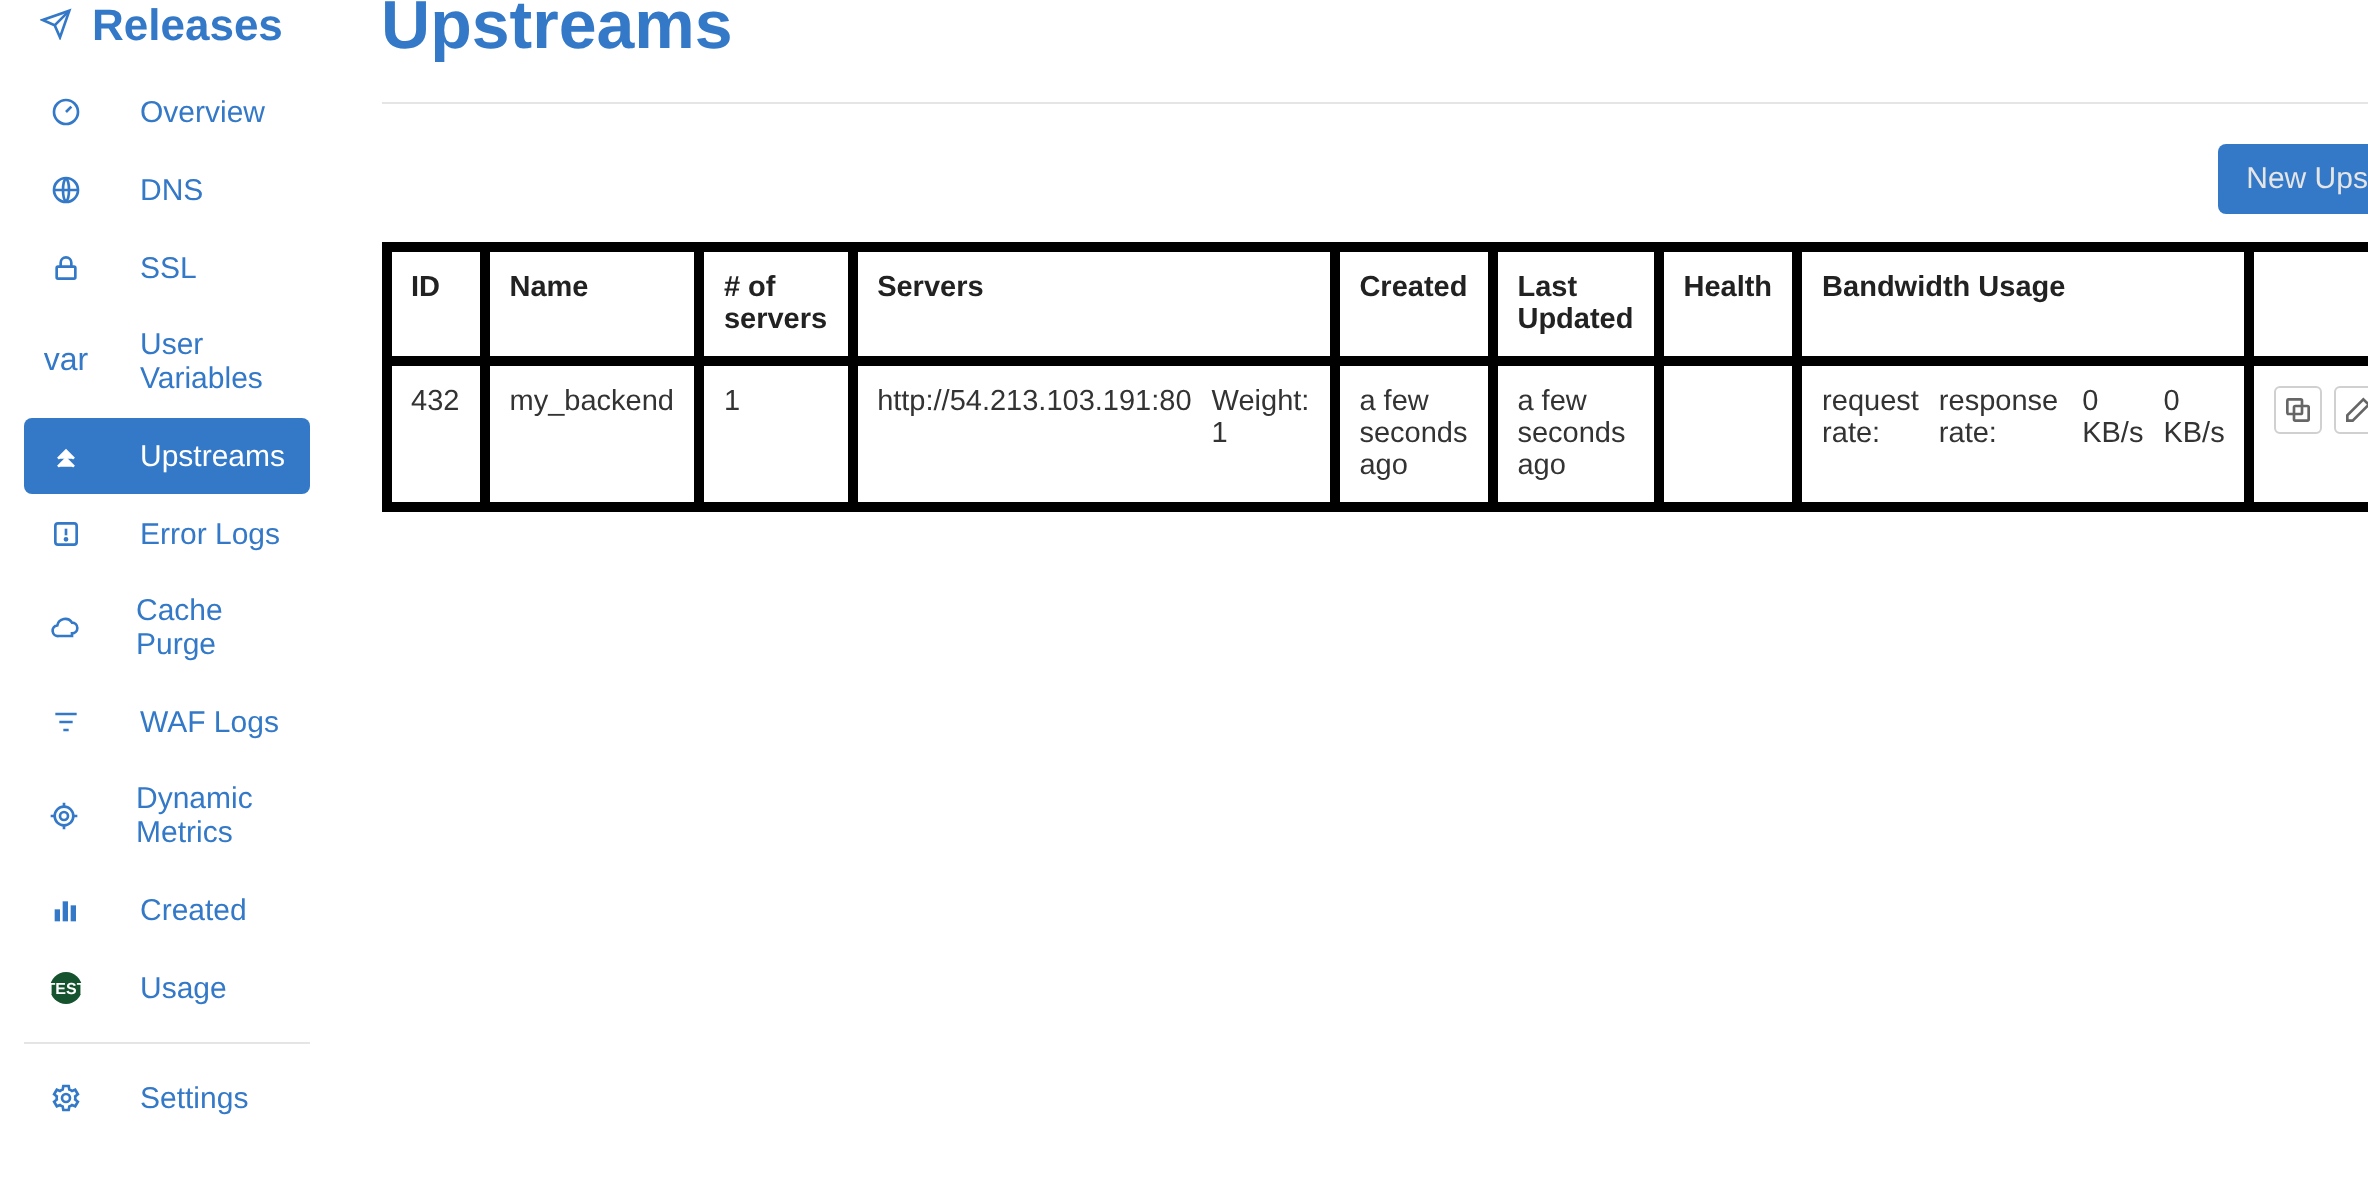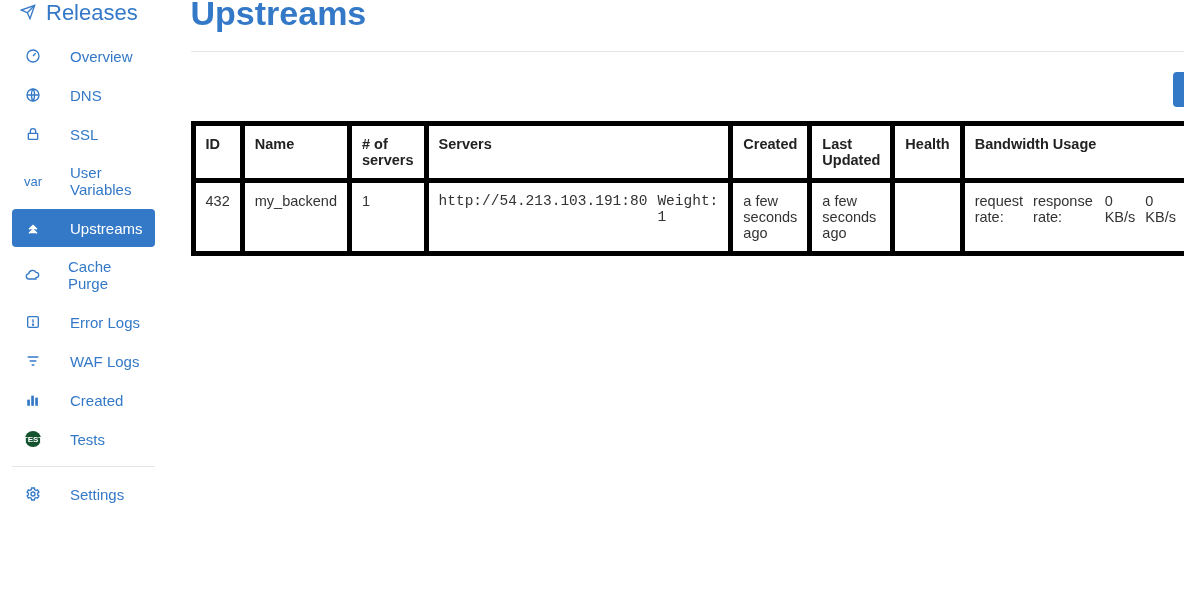--- a/index.html
+++ b/index.html
@@ -1,38 +1,38 @@
 <!DOCTYPE html>
 <html><head>
 <meta charset="utf-8">
 <style>
 * { box-sizing: border-box; margin: 0; padding: 0; }
 body { font-family: -apple-system, BlinkMacSystemFont, "Segoe UI", Helvetica, Arial, sans-serif; color: #333; background: #fff; }
 .app { display: flex; width: 1184px; height: 596px; overflow: hidden; }
 .sidebar { width: 222px; padding: 0 12px 0 12px; border-right: 0; }
-.sidebar-heading { display:flex; align-items:center; gap:10px; padding:0 8px 10px 8px; color:#3479c7; font-size:22px; font-weight:400; }
+.sidebar-heading { display:flex; align-items:center; gap:10px; padding:0 8px 10px 8px; color:#3479c7; font-size:22px; font-weight:700; }
 .sidebar-items { list-style: none; }
 .sidebar-item { position: relative; display:flex; align-items:center; gap:28px; padding:10px 12px; margin:1px 0; color:#3479c7; font-size:15px; border-radius:4px; cursor:pointer; }
 .sidebar-item.active { background:#3479c7; color:#fff; }
 .sidebar-item .picon { width:18px; height:18px; display:inline-flex; align-items:center; justify-content:center; }
 .sidebar hr { border:0; border-top:1px solid #e5e5e5; margin:8px 0; }
 .circle-annot { position:absolute; left:-6px; top:-8px; width:225px; height:48px; border:3px solid #d33; border-radius:50%/50%; pointer-events:none; }
 
 .main { flex:1; padding:0 16px 0 24px; position:relative; }
 .page-title { color:#3479c7; font-size:34px; font-weight:700; margin-top:-6px; }
 .title-row { display:flex; align-items:flex-start; justify-content:space-between; border-bottom:1px solid #e5e5e5; padding-bottom:18px; }
 .refresh-btn { border:1px solid #d0d0d0; background:#fff; width:30px; height:26px; border-radius:3px; display:flex; align-items:center; justify-content:center; cursor:pointer; color:#666; }
 
 .action-row { display:flex; justify-content:flex-end; margin:20px 0 14px; }
 .primary-btn { background:#3479c7; color:#e5e5e5; border:0; padding:9px 14px; border-radius:4px; font-size:15px; cursor:pointer; }
 
 table { width:100%; border-collapse:collapse; border:1px solid #ddd; }
 th, td { border:5px solid #000000; padding:10px 10px; text-align:left; vertical-align:top; font-size:14.5px; }
 th { font-weight:700; color:#222; background:#fff; }
-.servers-cell { display:flex; gap:10px;font-family:Liberation Mono, monospace; }
+.servers-cell { display:flex; gap:10px; }
 .bw-cell { display:flex; gap:12px; }
 .bw-labels, .bw-vals { display:flex; gap:10px; }
 .actions-cell { display:flex; gap:6px; justify-content:flex-end; }
 .icon-btn { width:24px; height:24px; border:1px solid #d0d0d0; background:#fff; border-radius:3px; display:flex; align-items:center; justify-content:center; cursor:pointer; color:#666; }
 .icon-btn.danger { background:#d9534f; border-color:#d9534f; color:#fff; }
 
 
 .picon svg, .icon-btn svg, .refresh-btn svg, .sidebar-heading svg { width:16px; height:16px; }
 .sidebar-item.active .picon svg { stroke:#fff; fill:#fff; }
 .picon svg { stroke:#3479c7; }
@@ -72,73 +72,83 @@
       <li class="sidebar-item">
         <span class="picon">
             <svg viewBox="0 0 24 24" fill="none" stroke="currentColor" stroke-width="2">
               <rect x="5" y="11" width="14" height="9" rx="1"></rect>
               <path d="M8 11V8a4 4 0 0 1 8 0v3"></path>
             </svg>
           </span>
         <span>SSL</span>
       </li>
       <li class="sidebar-item">
-        <span class="picon" style="font-size:13px; color:#3479c7;">var</span>
+        <span class="picon" style="font-size:16px; color:#3479c7;">var</span>
         <span>User Variables</span>
       </li>
       <li class="sidebar-item active">
         <span class="picon">
             <svg viewBox="0 0 24 24" fill="none" stroke="currentColor" stroke-width="2">
               <path d="M6 14l6-6 6 6"></path>
               <path d="M6 20l6-6 6 6"></path>
             </svg>
           </span>
         <span>Upstreams</span>
-      </li>
-      <li class="sidebar-item">
-        <span class="picon">
-            <svg viewBox="0 0 24 24" fill="none" stroke="currentColor" stroke-width="2">
-              <path d="M18 16a4 4 0 0 0 0-8 6 6 0 0 0-11 2 4 4 0 0 0 1 8h10z"></path>
-            </svg>
-          </span>
-        <span>Cache Purge</span>
       </li>
       <li class="sidebar-item">
         <span class="picon">
             <svg viewBox="0 0 24 24" fill="none" stroke="currentColor" stroke-width="2">
               <rect x="4" y="4" width="16" height="16" rx="2"></rect>
               <path d="M12 8v5"></path>
               <circle cx="12" cy="16" r="0.8" fill="currentColor"></circle>
             </svg>
           </span>
         <span>Error Logs</span>
       </li>
       <li class="sidebar-item">
         <span class="picon">
             <svg viewBox="0 0 24 24" fill="none" stroke="currentColor" stroke-width="2">
+              <path d="M18 16a4 4 0 0 0 0-8 6 6 0 0 0-11 2 4 4 0 0 0 1 8h10z"></path>
+            </svg>
+          </span>
+        <span>Cache Purge</span>
+      </li>
+      <li class="sidebar-item">
+        <span class="picon">
+            <svg viewBox="0 0 24 24" fill="none" stroke="currentColor" stroke-width="2">
               <path d="M4 6h16M7 12h10M10 18h4"></path>
             </svg>
           </span>
         <span>WAF Logs</span>
+      </li>
+      <li class="sidebar-item">
+        <span class="picon">
+            <svg viewBox="0 0 24 24" fill="none" stroke="currentColor" stroke-width="2">
+              <circle cx="12" cy="12" r="3"></circle>
+              <circle cx="12" cy="12" r="7"></circle>
+              <path d="M12 2v3M12 19v3M2 12h3M19 12h3"></path>
+            </svg>
+          </span>
+        <span>Dynamic Metrics</span>
       </li>
       <li class="sidebar-item">
         <span class="picon">
             <svg viewBox="0 0 24 24" fill="#3479c7" stroke="none">
               <rect x="4" y="12" width="3" height="8"></rect>
               <rect x="10" y="6" width="3" height="14"></rect>
               <rect x="16" y="9" width="3" height="11"></rect>
             </svg>
           </span>
         <span>Created</span>
       </li>
       <li class="sidebar-item">
         <span class="picon">
             <span class="badge-round">TEST</span>
           </span>
-        <span>Tests</span>
+        <span>Usage</span>
       </li>
     </ul>
     <hr>
     <div class="sidebar-item">
       <span class="picon">
           <svg viewBox="0 0 24 24" fill="none" stroke="currentColor" stroke-width="2">
             <circle cx="12" cy="12" r="3"></circle>
             <path d="M19 12a7 7 0 0 0-.1-1.2l2-1.6-2-3.4-2.4 1a7 7 0 0 0-2-1.2L14 3h-4l-.5 2.6a7 7 0 0 0-2 1.2l-2.4-1-2 3.4 2 1.6A7 7 0 0 0 5 12c0 .4 0 .8.1 1.2l-2 1.6 2 3.4 2.4-1a7 7 0 0 0 2 1.2L10 21h4l.5-2.6a7 7 0 0 0 2-1.2l2.4 1 2-3.4-2-1.6c.1-.4.1-.8.1-1.2z"></path>
           </svg>
         </span>

